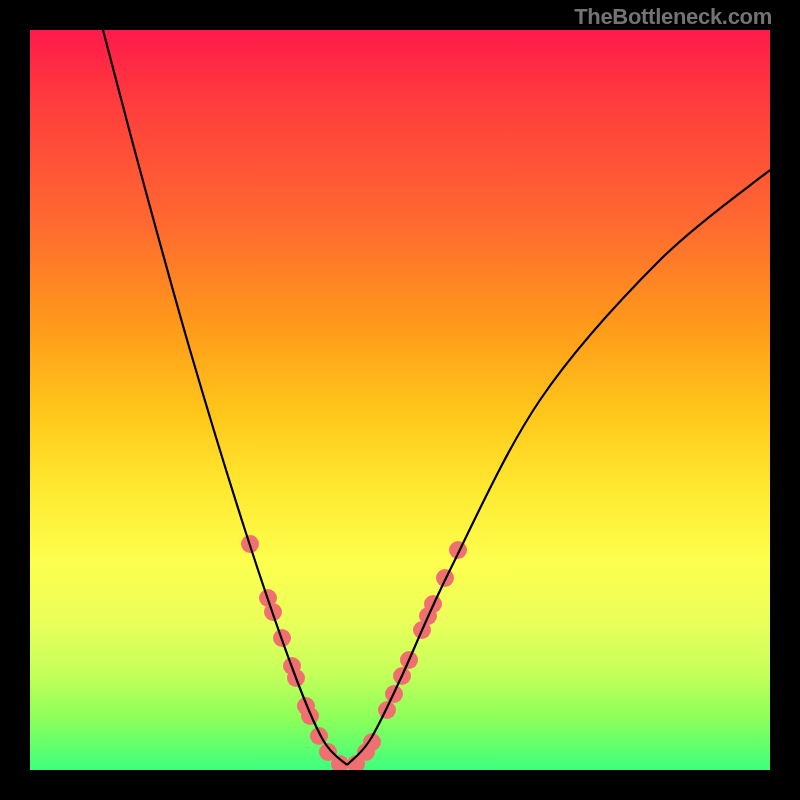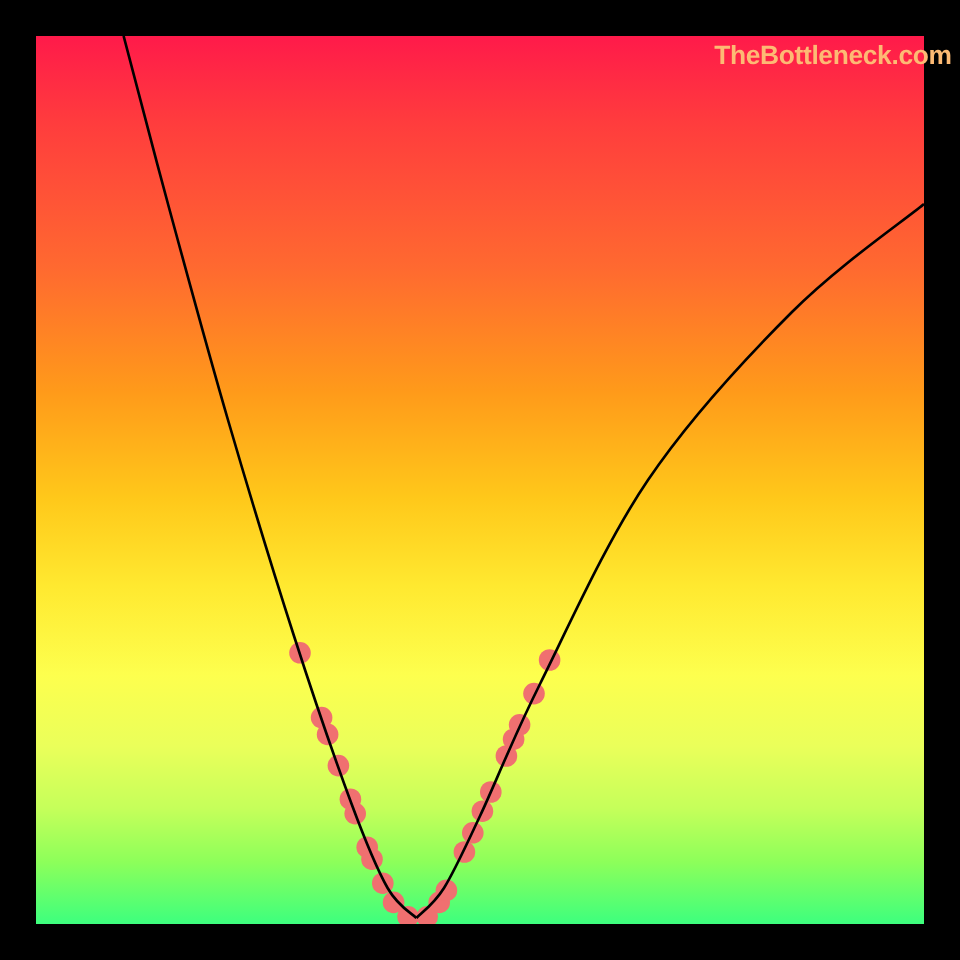--- a/index.html
+++ b/index.html
@@ -47,27 +47,26 @@
   }
   svg.curves {
     position: absolute;
     inset: 0;
     width: 740px;
     height: 740px;
   }
   .watermark {
     position: absolute;
     top: 4px;
-    right: 7px;
+    right: 28px;
     font-size: 22px;
     font-weight: 600;
-    color: #fdba74;
+    color: #737373;
     letter-spacing: -0.3px;
     user-select: none;
-    margin-top: 29px;
   }
 </style>
 </head>
 <body>
 
 <div class="frame">
   <div class="plot">
     <div class="gradient"></div>
     <svg class="curves" viewBox="0 0 740 740">
       <g id="marker-layer">

